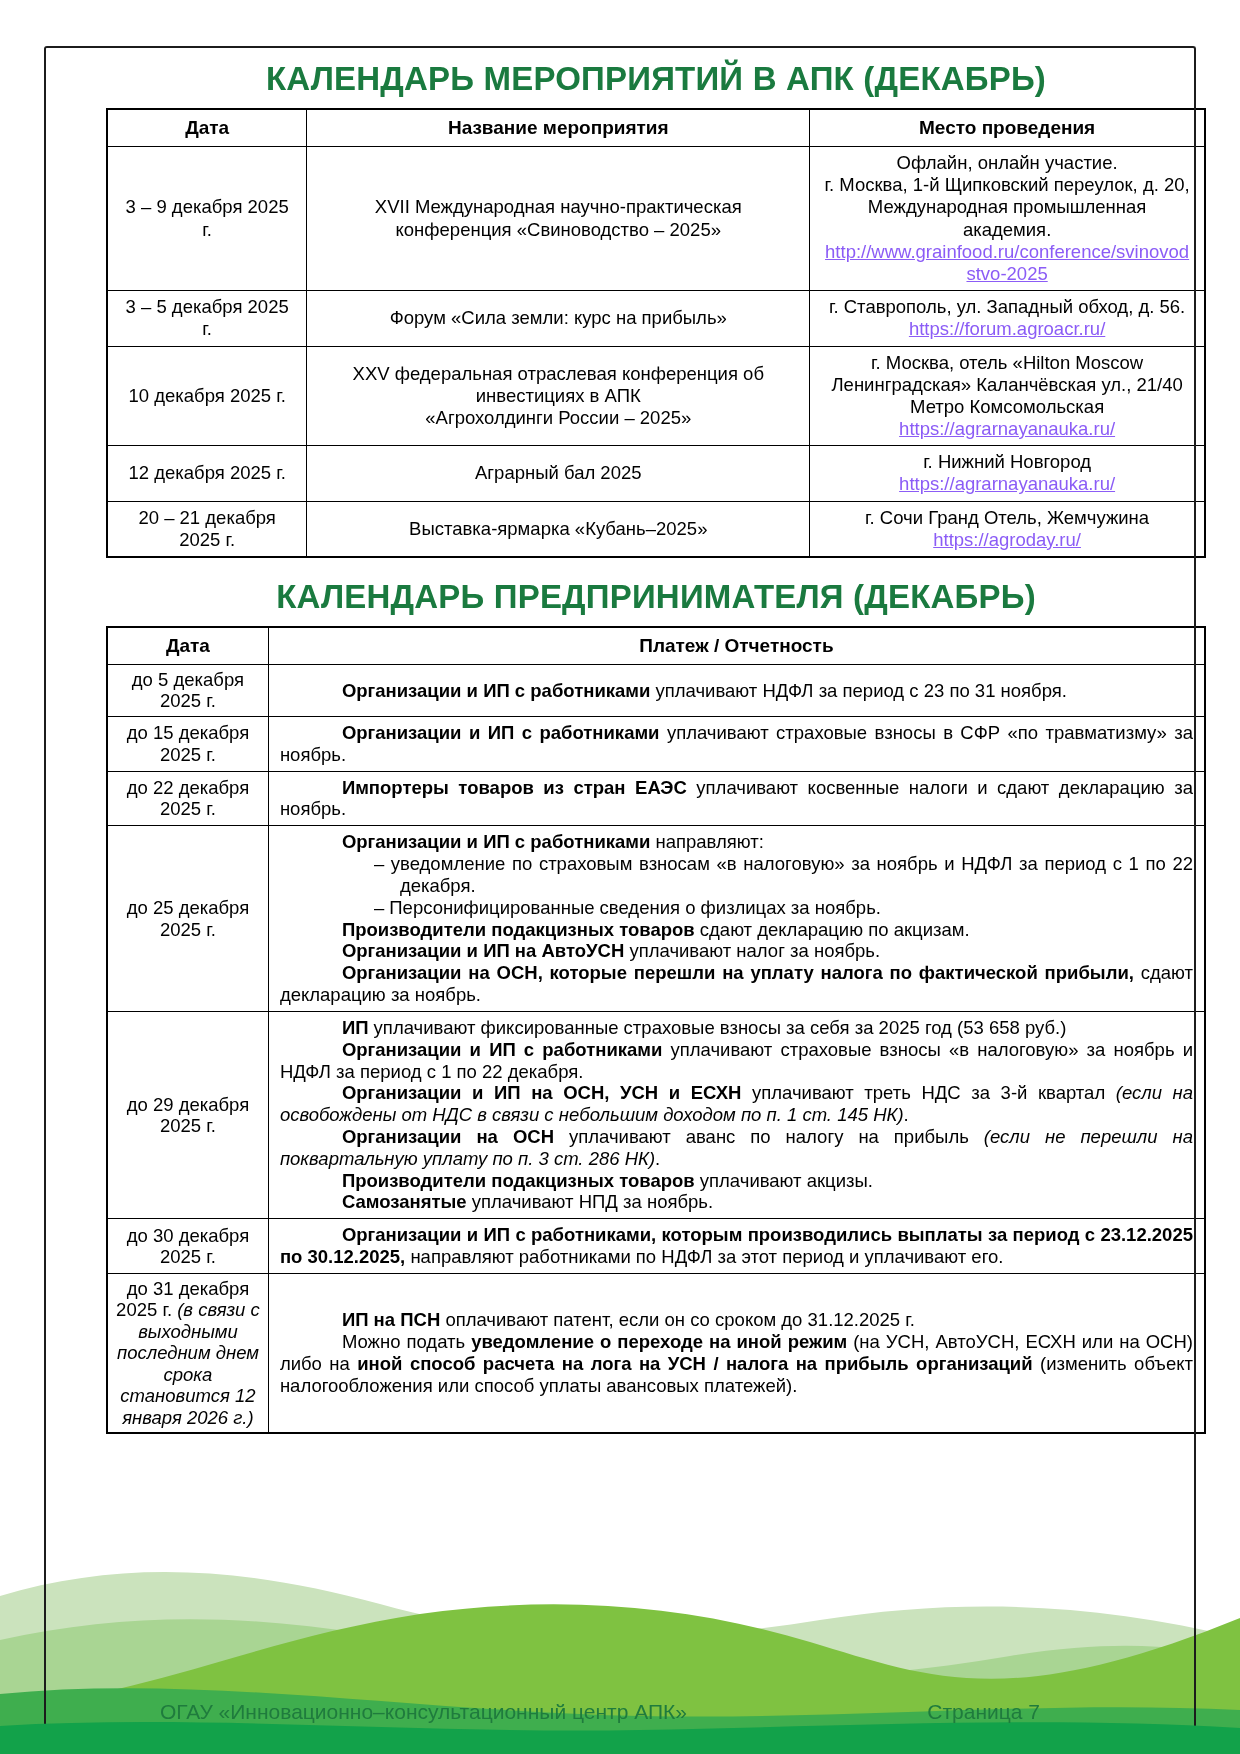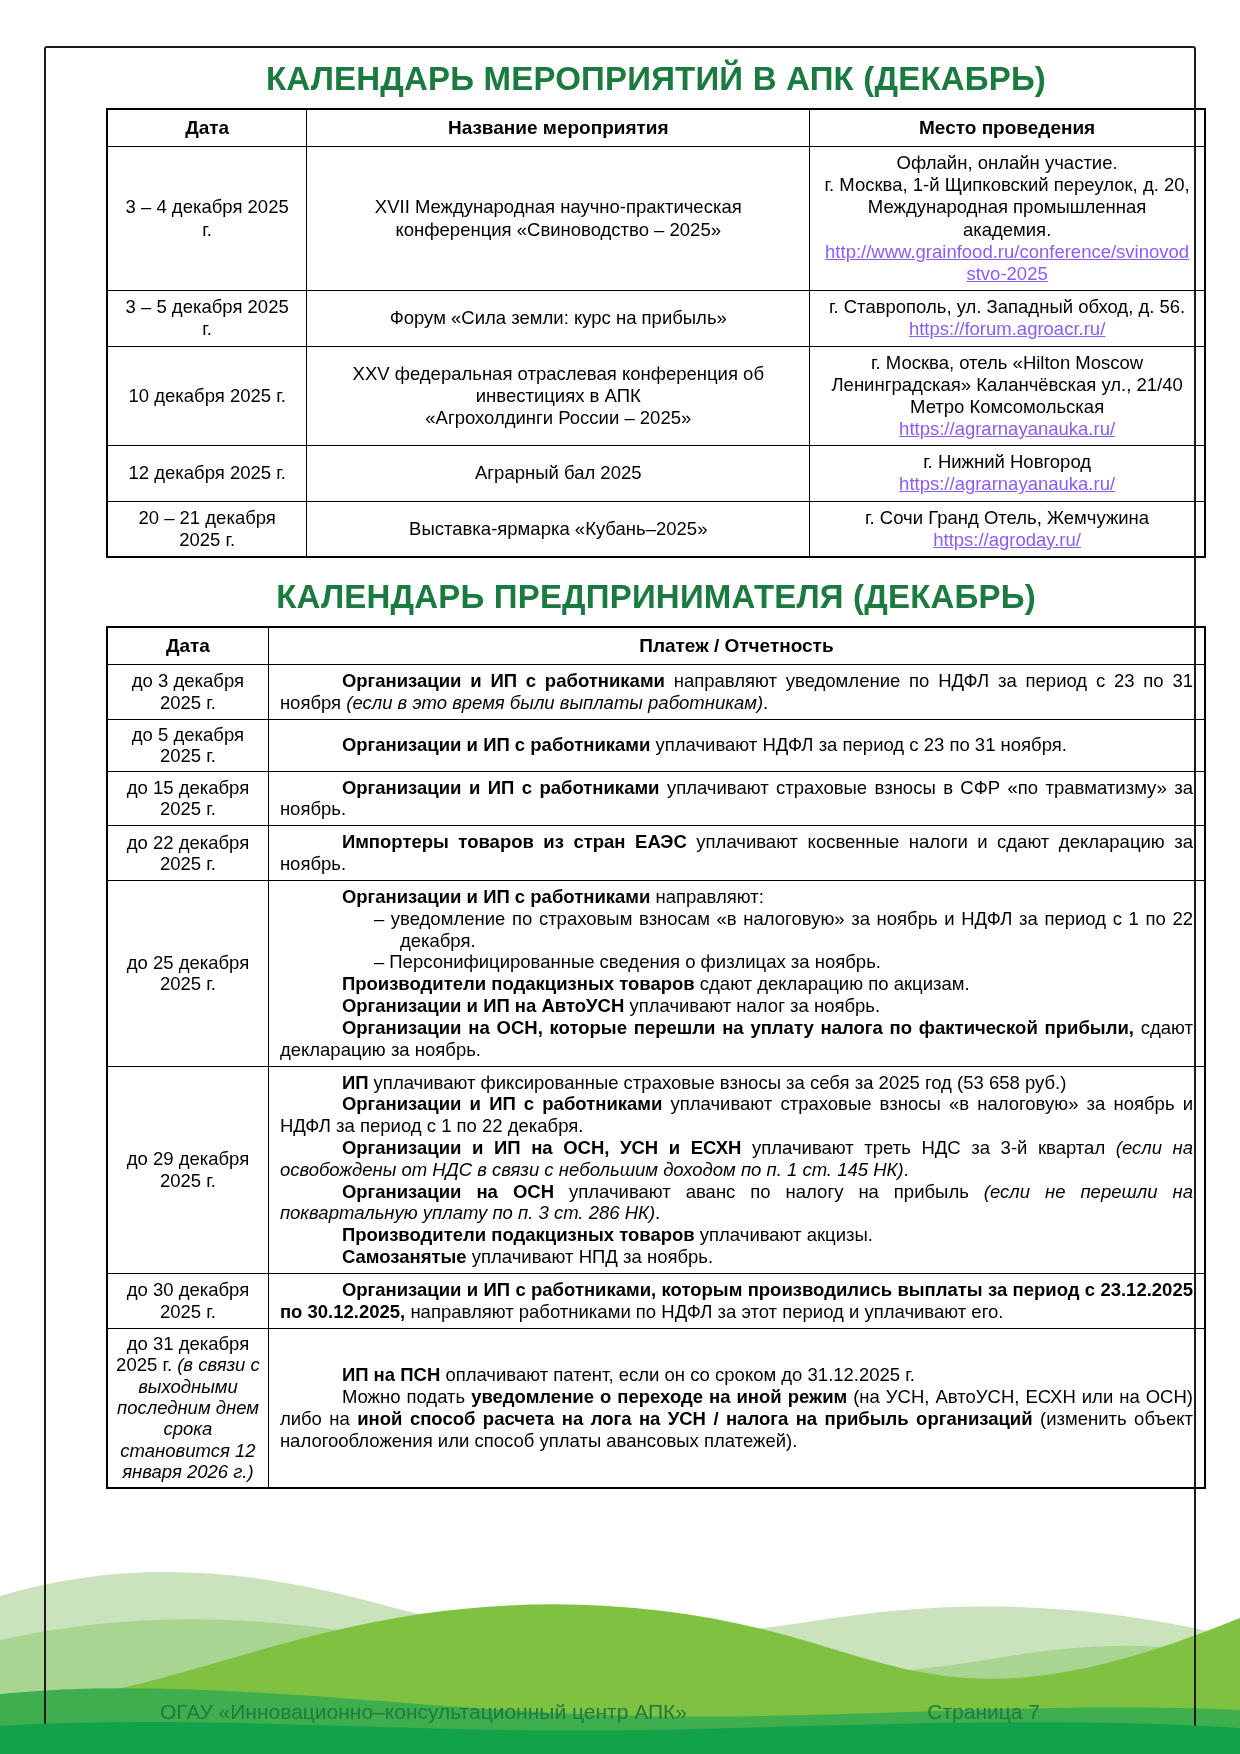--- a/index.html
+++ b/index.html
@@ -87,21 +87,21 @@
     <thead>
       <tr>
         <th>Дата</th>
         <th>Название мероприятия</th>
         <th>Место проведения</th>
       </tr>
     </thead>
     <tbody>
 
         <tr>
-          <td>3 – 4 декабря 2025 г.</td>
+          <td>3 – 9 декабря 2025 г.</td>
           <td><span class="">XVII Международная научно-практическая конференция «Свиноводство – 2025»</span></td>
           <td><span class="">Офлайн, онлайн участие.</span><br><span class="">г. Москва, 1-й Щипковский переулок, д. 20, Международная промышленная академия.</span><br><a href="#" class="lnk">http://www.grainfood.ru/conference/svinovodstvo-2025</a></td>
         </tr>
 
         <tr>
           <td>3 – 5 декабря 2025 г.</td>
           <td><span class="">Форум «Сила земли: курс на прибыль»</span></td>
           <td><span class="">г. Ставрополь, ул. Западный обход, д. 56.</span><br><a href="#" class="lnk">https://forum.agroacr.ru/</a></td>
         </tr>
 
@@ -134,26 +134,20 @@
       </colgroup>
     <thead>
       <tr>
         <th>Дата</th>
         <th>Платеж / Отчетность</th>
       </tr>
     </thead>
     <tbody>
 
 
-        <tr>
-          <td class="date-cell"><span class="">до 3 декабря 2025 г.</span></td>
-          <td class="pay-cell">
-            <p class="p-indent"><span class="b ">Организации и ИП с работниками</span><span class=""> направляют уведомление по НДФЛ за период с 23 по 31 ноября </span><span class="i">(если в это время были выплаты работникам)</span><span class="">.</span></p>
-          </td>
-        </tr>
 
         <tr>
           <td class="date-cell"><span class="">до 5 декабря 2025 г.</span></td>
           <td class="pay-cell">
             <p class="p-indent"><span class="b ">Организации и ИП с работниками</span><span class=""> уплачивают НДФЛ за период с 23 по 31 ноября.</span></p>
           </td>
         </tr>
 
         <tr>
           <td class="date-cell"><span class="">до 15 декабря 2025 г.</span></td>

